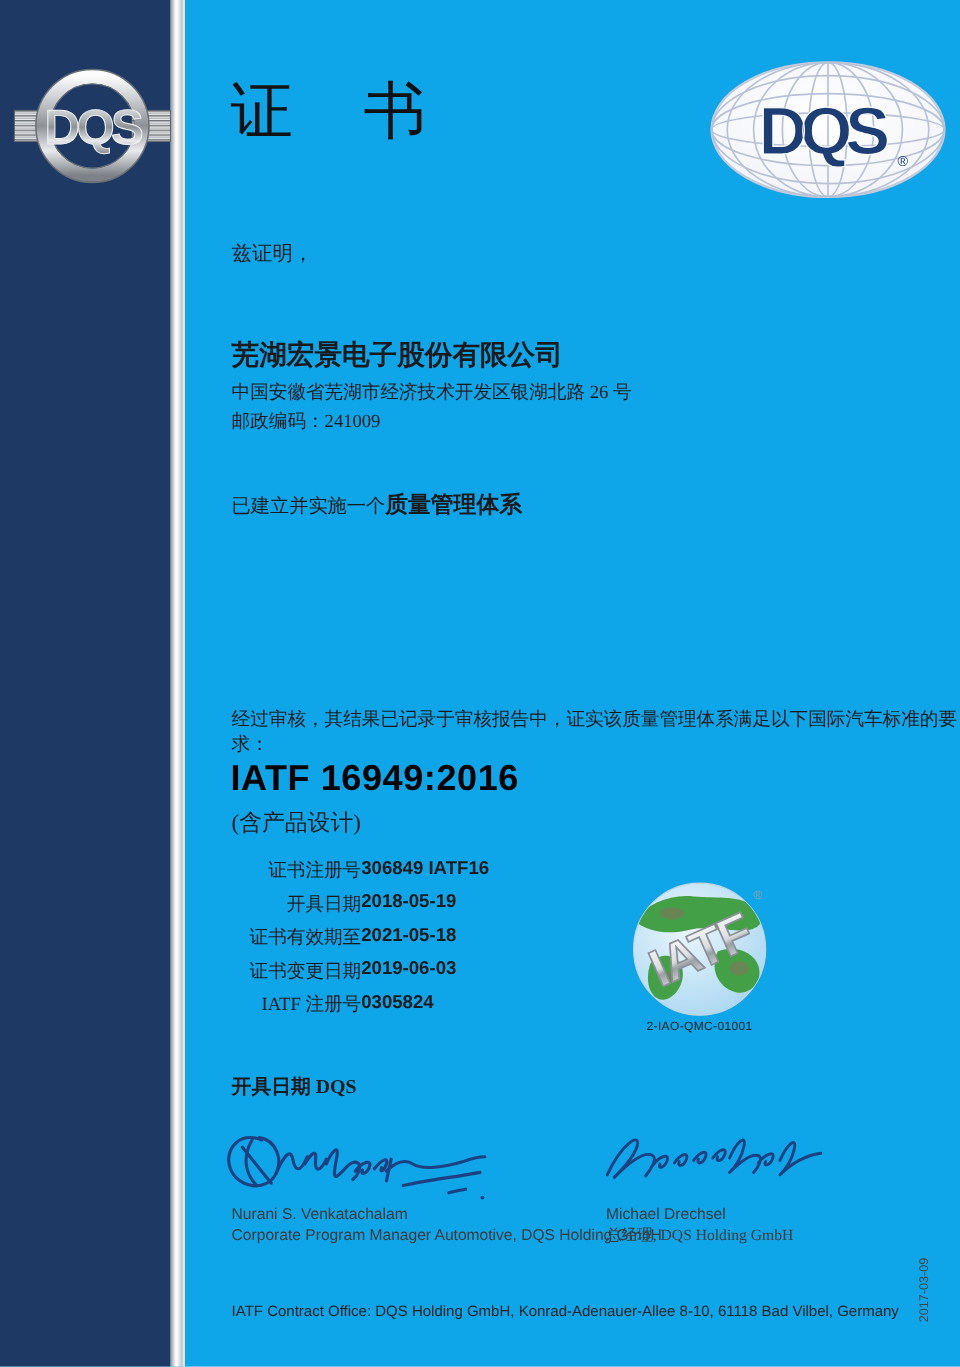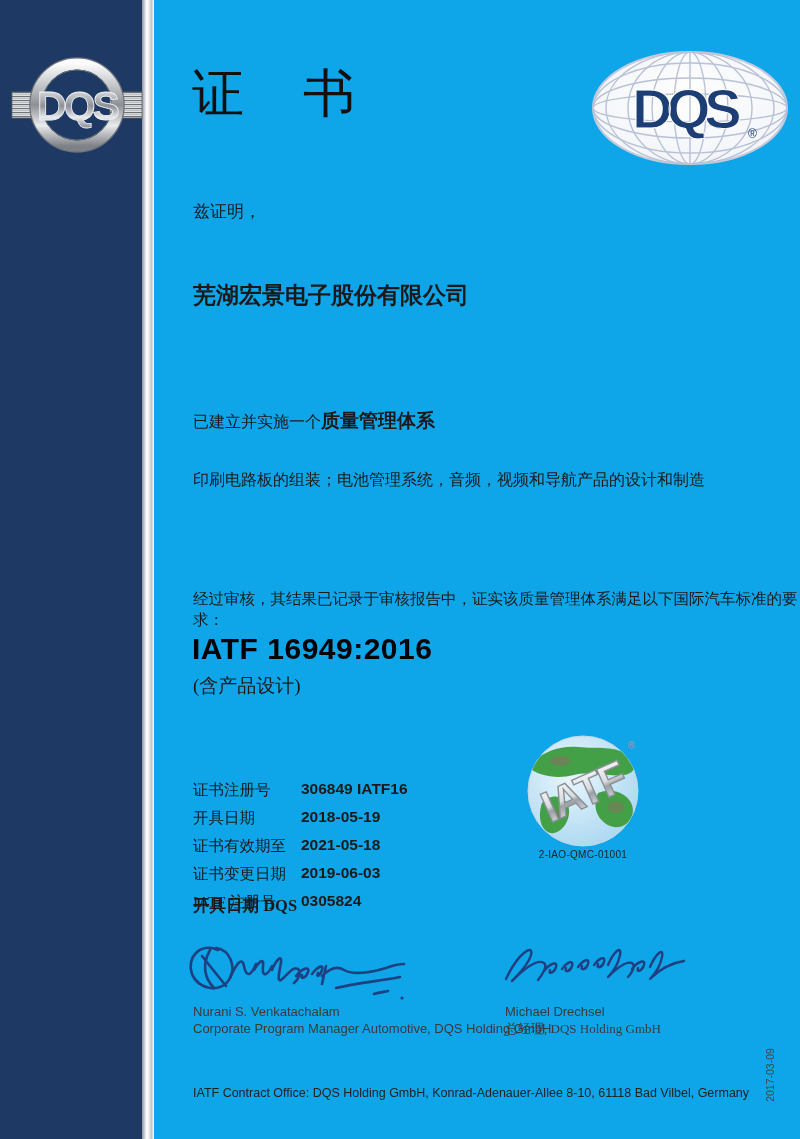--- a/index.html
+++ b/index.html
@@ -16,21 +16,21 @@
   .title{left:192px;top:64px;font-size:52px;line-height:60px;word-spacing:46px;color:#111;}
   .salutation{left:193px;top:200px;font-size:17px;}
   .company{left:193px;top:280px;font-size:23px;font-weight:bold;}
   .address{left:193px;top:316px;font-size:15.5px;line-height:24px;}
   .established{left:193px;top:408px;font-size:16px;}
   .established b{font-size:19px;}
   .scope{left:193px;top:468px;font-size:16px;line-height:23px;}
   .audit{left:193px;top:589px;font-size:15.5px;}
   .standard{left:192px;top:632px;font-size:30px;font-weight:bold;letter-spacing:.5px;color:#000;}
   .standard-note{left:193px;top:673px;font-size:19px;text-align:center;}
-  .details{left:193px;top:780px;font-size:15.5px;}
+  .details{left:193px;top:715px;font-size:15.5px;text-align:right;}
   .details .row{display:flex;height:28px;align-items:flex-start;}
   .details .lbl{width:108px;}
   .details .val{font-family:"Liberation Sans",sans-serif;font-weight:bold;}
   .iatf-block{left:508px;top:733px;width:150px;text-align:center;}
   .iatf-code{margin-top:-6px;font-size:10px;color:#222;letter-spacing:.3px;}
   .behalf{left:193px;top:895px;font-size:16.5px;font-weight:bold;}
   .sig-left{left:184px;top:936px;}
   .sig-right{left:498px;top:933px;}
   .sig-cap{font-size:13px;color:#3a3a3a;line-height:17px;}
   .sig-cap-left{left:193px;top:1003px;}
@@ -92,27 +92,30 @@
       <line x1="102" y1="6" x2="102" y2="118"></line>
     </g>
     <text x="96" y="82" text-anchor="middle" font-family="Liberation Sans, sans-serif" font-size="56" font-weight="bold" letter-spacing="-6" fill="#1c3e74" stroke="#ffffff" stroke-width="1">DQS</text>
     <text x="160" y="92" font-size="12" fill="#1c3e74">®</text>
   </svg>
 
   <div class="abs title serif">证 书</div>
   <div class="abs salutation serif">兹证明，</div>
 
   <div class="abs company serif">芜湖宏景电子股份有限公司</div>
+  <div class="abs address serif">
+    <div>中国安徽省芜湖市经济技术开发区银湖北路 26 号</div>
+    <div>邮政编码：241009</div>
+  </div>
 
   <div class="abs established serif">
     <span>已建立并实施一个</span><b>质量管理体系</b>
   </div>
 
   <div class="abs scope serif">
-    <div>印刷电路板的组装；电池管理系统，音频，视频和导航产品的设计和制造</div>
   </div>
 
   <div class="abs audit serif">经过审核，其结果已记录于审核报告中，证实该质量管理体系满足以下国际汽车标准的要求：</div>
 
   <div class="abs standard">IATF 16949:2016</div>
   <div class="abs standard-note serif">(含产品设计)</div>
 
   <div class="abs details serif">
     <div class="row">
       <span class="lbl">证书注册号</span>

